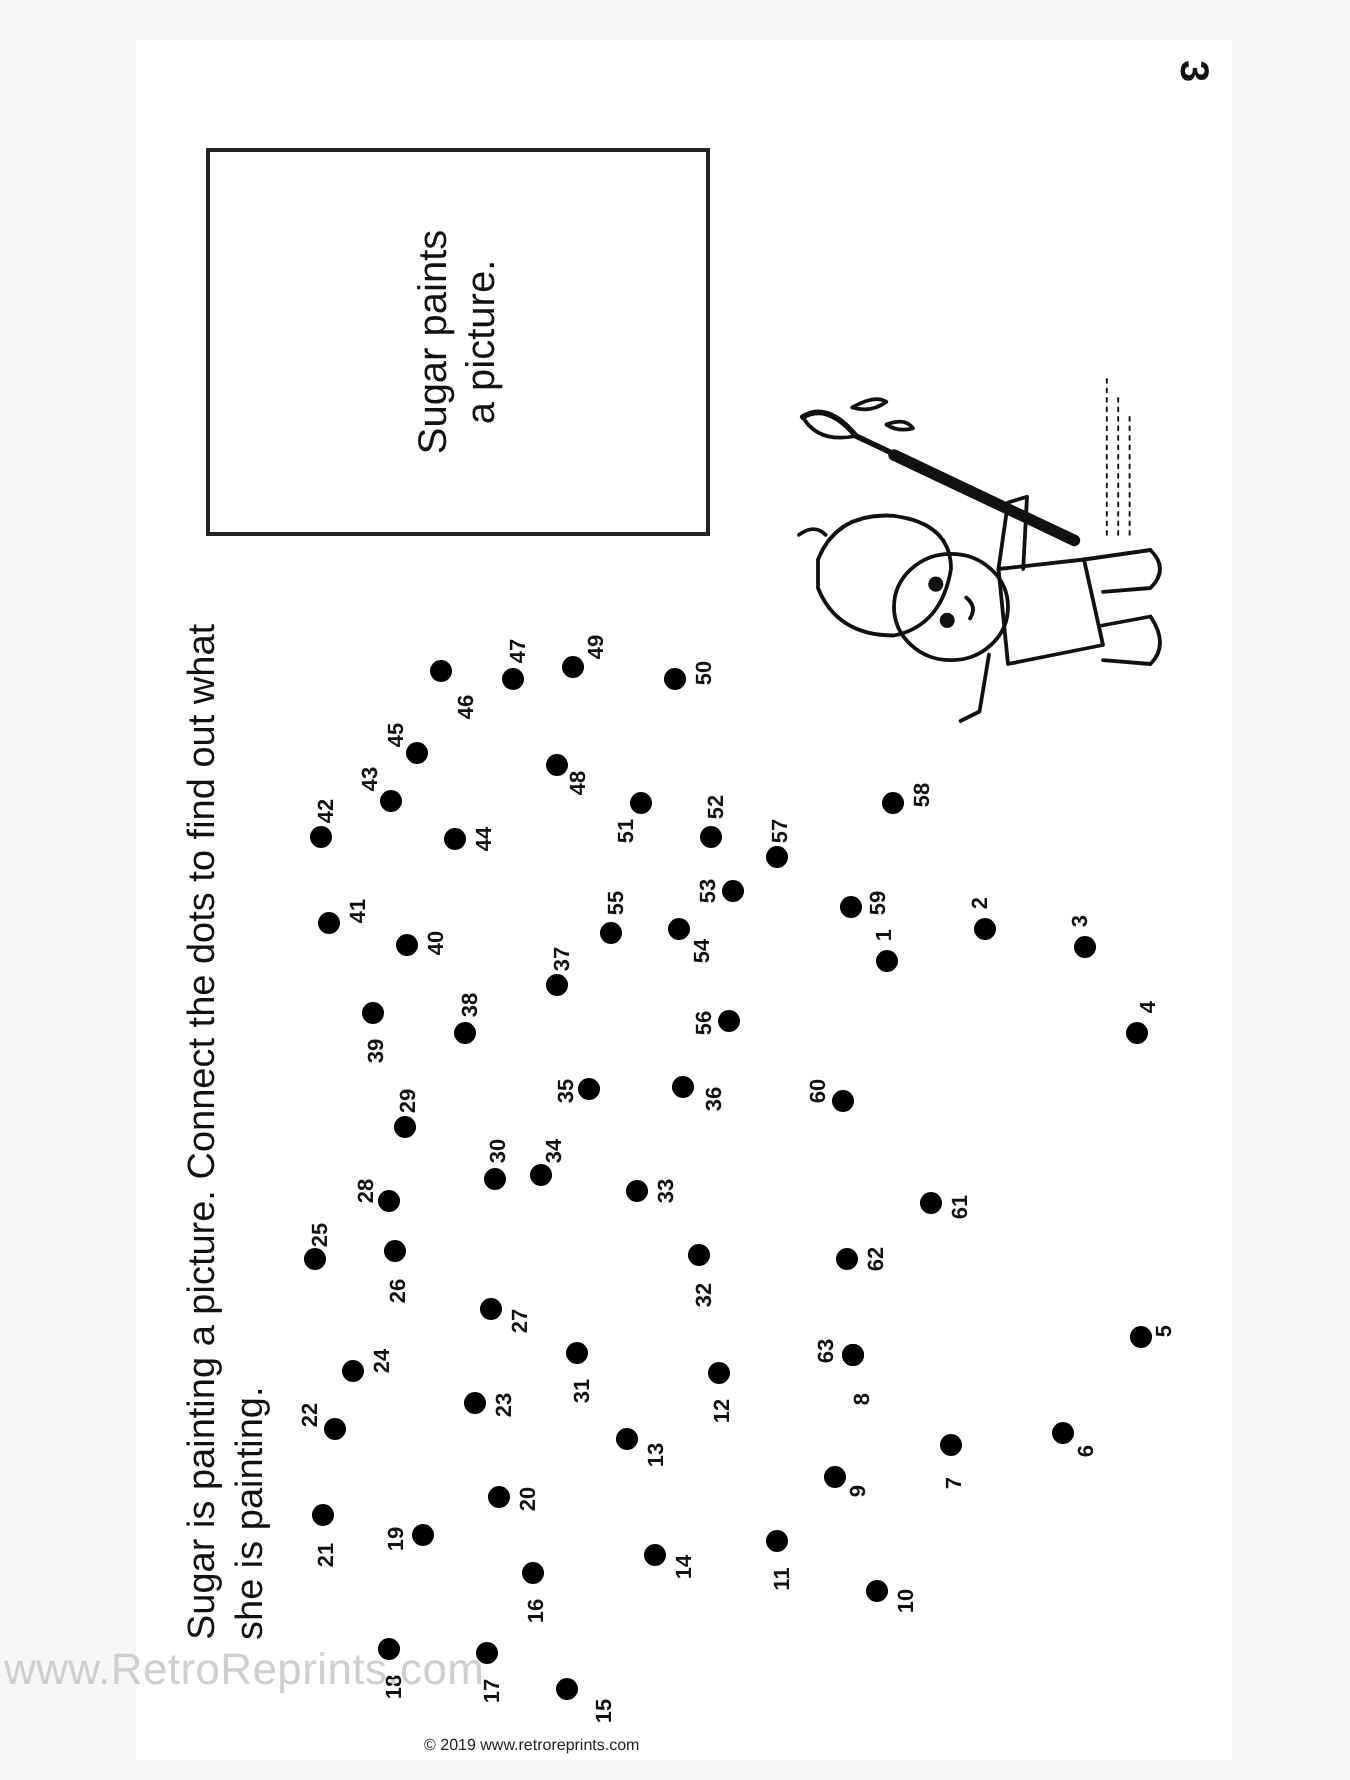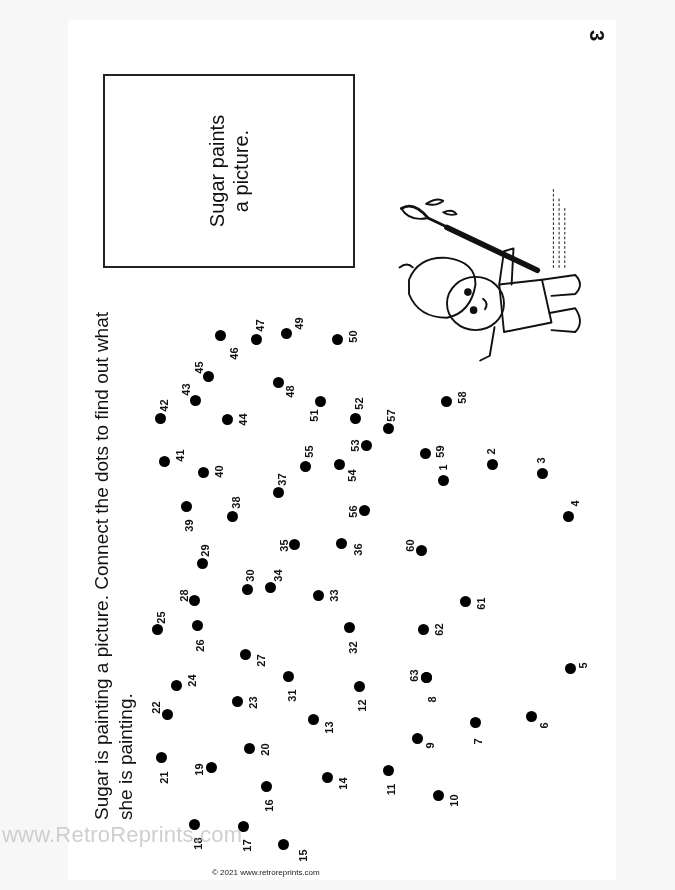--- a/index.html
+++ b/index.html
@@ -191,13 +191,13 @@
     <path d="M170 105 L205 100 Q215 110 205 120 L180 122"></path>
     <path d="M178 140 L205 135 Q215 150 205 160 L180 158"></path>
 
     <path d="M182 10 L182 95" stroke-width="1" stroke-dasharray="2 3"></path>
     <path d="M188 20 L188 95" stroke-width="1" stroke-dasharray="2 3"></path>
     <path d="M194 30 L194 95" stroke-width="1" stroke-dasharray="2 3"></path>
   </g>
 </svg>
 
 <div class="watermark">www.RetroReprints.com</div>
-<div class="copyright">© 2021 www.retroreprints.com</div>
+<div class="copyright">© 2019 www.retroreprints.com</div>
 
 </body></html>

